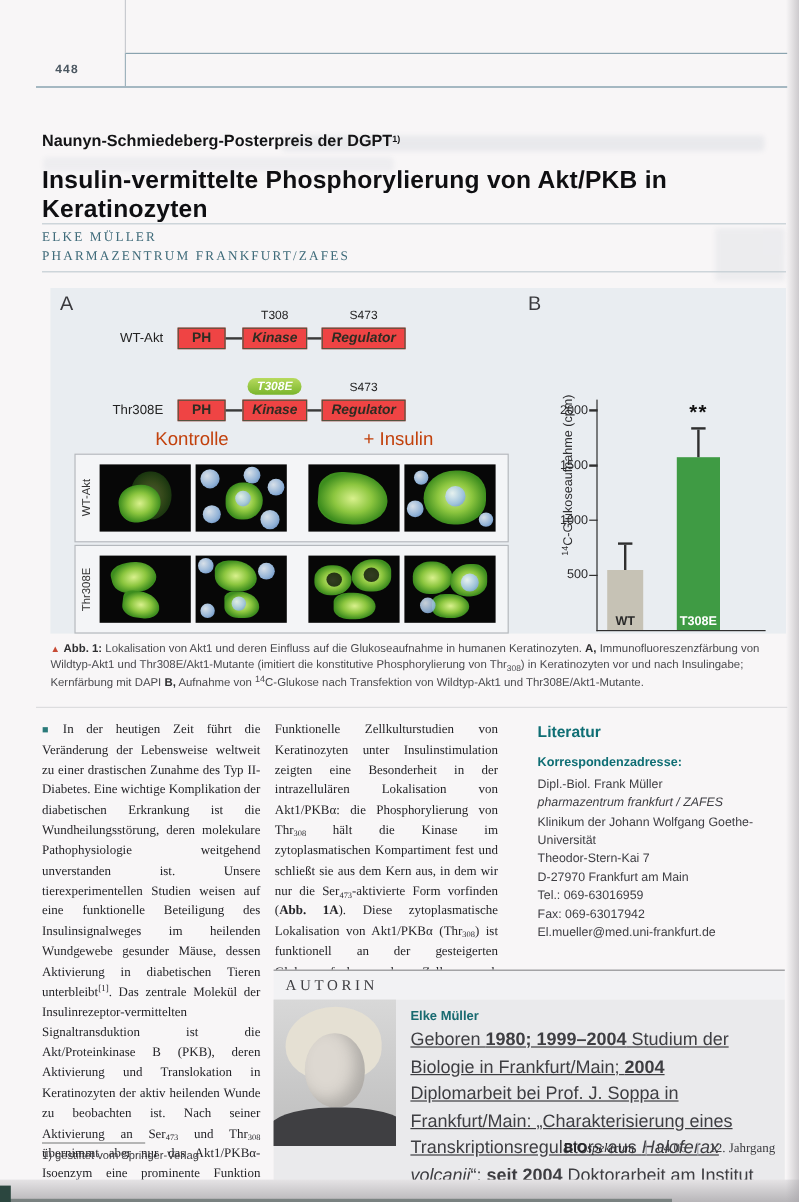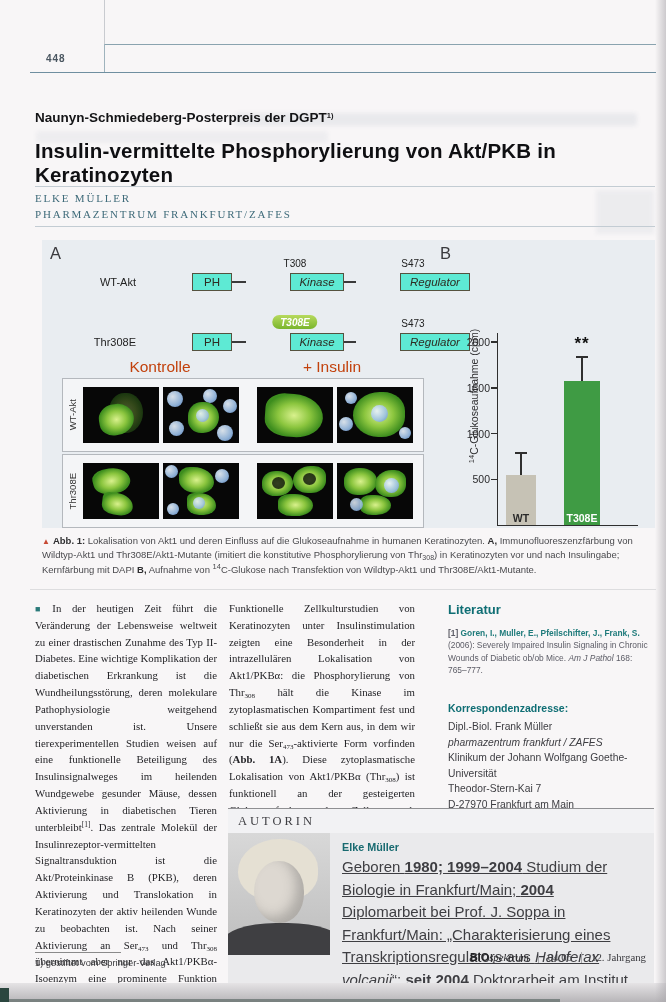--- a/index.html
+++ b/index.html
@@ -43,21 +43,21 @@
     letter-spacing:1.8px;color:#3f6b7a;}
   .affil{left:35px;top:208px;font-family:"Liberation Serif",serif;font-size:11px;
     letter-spacing:1.8px;color:#3f6b7a;}
 
   
   .figure{left:42px;top:240px;width:613px;height:288px;background:#e9edf1;}
   .panel-label{position:absolute;font-size:16.5px;color:#3a3a3e;font-family:"Liberation Sans",sans-serif;}
   .construct{position:absolute;left:36px;display:flex;align-items:center;height:20px;}
   .c-name{width:58px;margin-right:12px;text-align:right;font-size:11px;color:#222;}
   .dbox{display:flex;align-items:center;justify-content:center;height:18px;
-    background:#5eead4;border:1.5px solid #55523f;font-size:11.5px;font-weight:normal;color:#2e2c22;box-sizing:border-box;margin-left:44px;}
+    background:#ef4444;border:1.5px solid #55523f;font-size:11.5px;font-weight:bold;color:#2e2c22;box-sizing:border-box;}
   .dbox.it{font-style:italic;}
   .ph{width:40px;} .kin{width:54px;} .reg{width:70px;}
   .conn{width:14px;height:1.5px;background:#3a3a3a;} .conn.c2{width:12px;}
   .sitewrap{position:relative;display:inline-block;}
   .site{position:absolute;top:-15px;left:0;width:100%;text-align:center;font-size:10px;color:#222;}
   .site.oval{top:-18px;left:50%;width:auto;transform:translateX(-50%);
     background:linear-gradient(180deg,#b7da5e,#79b52c);color:#fff;font-weight:bold;font-style:italic;
     padding:1.5px 8px;border-radius:9px;font-size:10px;}
   .micro-header{position:absolute;top:118px;font-size:15.5px;color:#c2410c;text-align:center;width:140px;}
   .micro-panel{position:absolute;left:20px;width:352px;height:64px;border:1px solid #b4b8bd;
@@ -279,21 +279,20 @@
 <div class="col col1">
   <span class="p-marker">■</span><span>In der heutigen Zeit führt die Veränderung der Lebensweise weltweit zu einer drastischen Zunahme des Typ II-Diabetes. Eine wichtige Komplikation der diabetischen Erkrankung ist die Wundheilungsstörung, deren molekulare Pathophysiologie weitgehend unverstanden ist. Unsere tierexperimentellen Studien weisen auf eine funktionelle Beteiligung des Insulinsignalweges im heilenden Wundgewebe gesunder Mäuse, dessen Aktivierung in diabetischen Tieren unterbleibt<sup>[1]</sup>. Das zentrale Molekül der Insulinrezeptor-vermittelten Signaltransduktion ist die Akt/Proteinkinase B (PKB), deren Aktivierung und Translokation in Keratinozyten der aktiv heilenden Wunde zu beobachten ist. Nach seiner Aktivierung an Ser<sub>473</sub> und Thr<sub>308</sub> übernimmt aber nur das Akt1/PKBα-Isoenzym eine prominente Funktion während der Heilung. Eine solche funktionelle Aktivierung der Akt1/PKBα unterbleibt in diabetischen Wunden erkrankter Tiere.</span>
 </div>
 
 <div class="col col2">
   <span>Funktionelle Zellkulturstudien von Keratinozyten unter Insulinstimulation zeigten eine Besonderheit in der intrazellulären Lokalisation von Akt1/PKBα: die Phosphorylierung von Thr<sub>308</sub> hält die Kinase im zytoplasmatischen Kompartiment fest und schließt sie aus dem Kern aus, in dem wir nur die Ser<sub>473</sub>-aktivierte Form vorfinden (<span class="b">Abb. 1A</span>). Diese zytoplasmatische Lokalisation von Akt1/PKBα (Thr<sub>308</sub>) ist funktionell an der gesteigerten Glukoseaufnahme der Zellen nach Insulingabe beteiligt (<span class="b">Abb. 1B</span>).</span>
 </div>
 
 <div class="col col3">
   <p class="lit-h">Literatur</p>
-  <p class="lit-ref"><span class="b">[1] </span><span class="b teal">Goren, I., Muller, E., Pfeilschifter, J., Frank, S.</span> (2006): Severely Impaired Insulin Signaling in Chronic Wounds of Diabetic ob/ob Mice. <span class="i">Am J Pathol</span> 168: 765–777.</p>
   <p class="korr-h">Korrespondenzadresse:</p>
   <p class="addr">Dipl.-Biol. Frank Müller</p>
   <p class="addr i">pharmazentrum frankfurt / ZAFES</p>
   <p class="addr">Klinikum der Johann Wolfgang Goethe-Universität</p>
   <p class="addr">Theodor-Stern-Kai 7</p>
   <p class="addr">D-27970 Frankfurt am Main</p>
   <p class="addr">Tel.: 069-63016959</p>
   <p class="addr">Fax: 069-63017942</p>
   <p class="addr">El.mueller@med.uni-frankfurt.de</p>
 </div>

